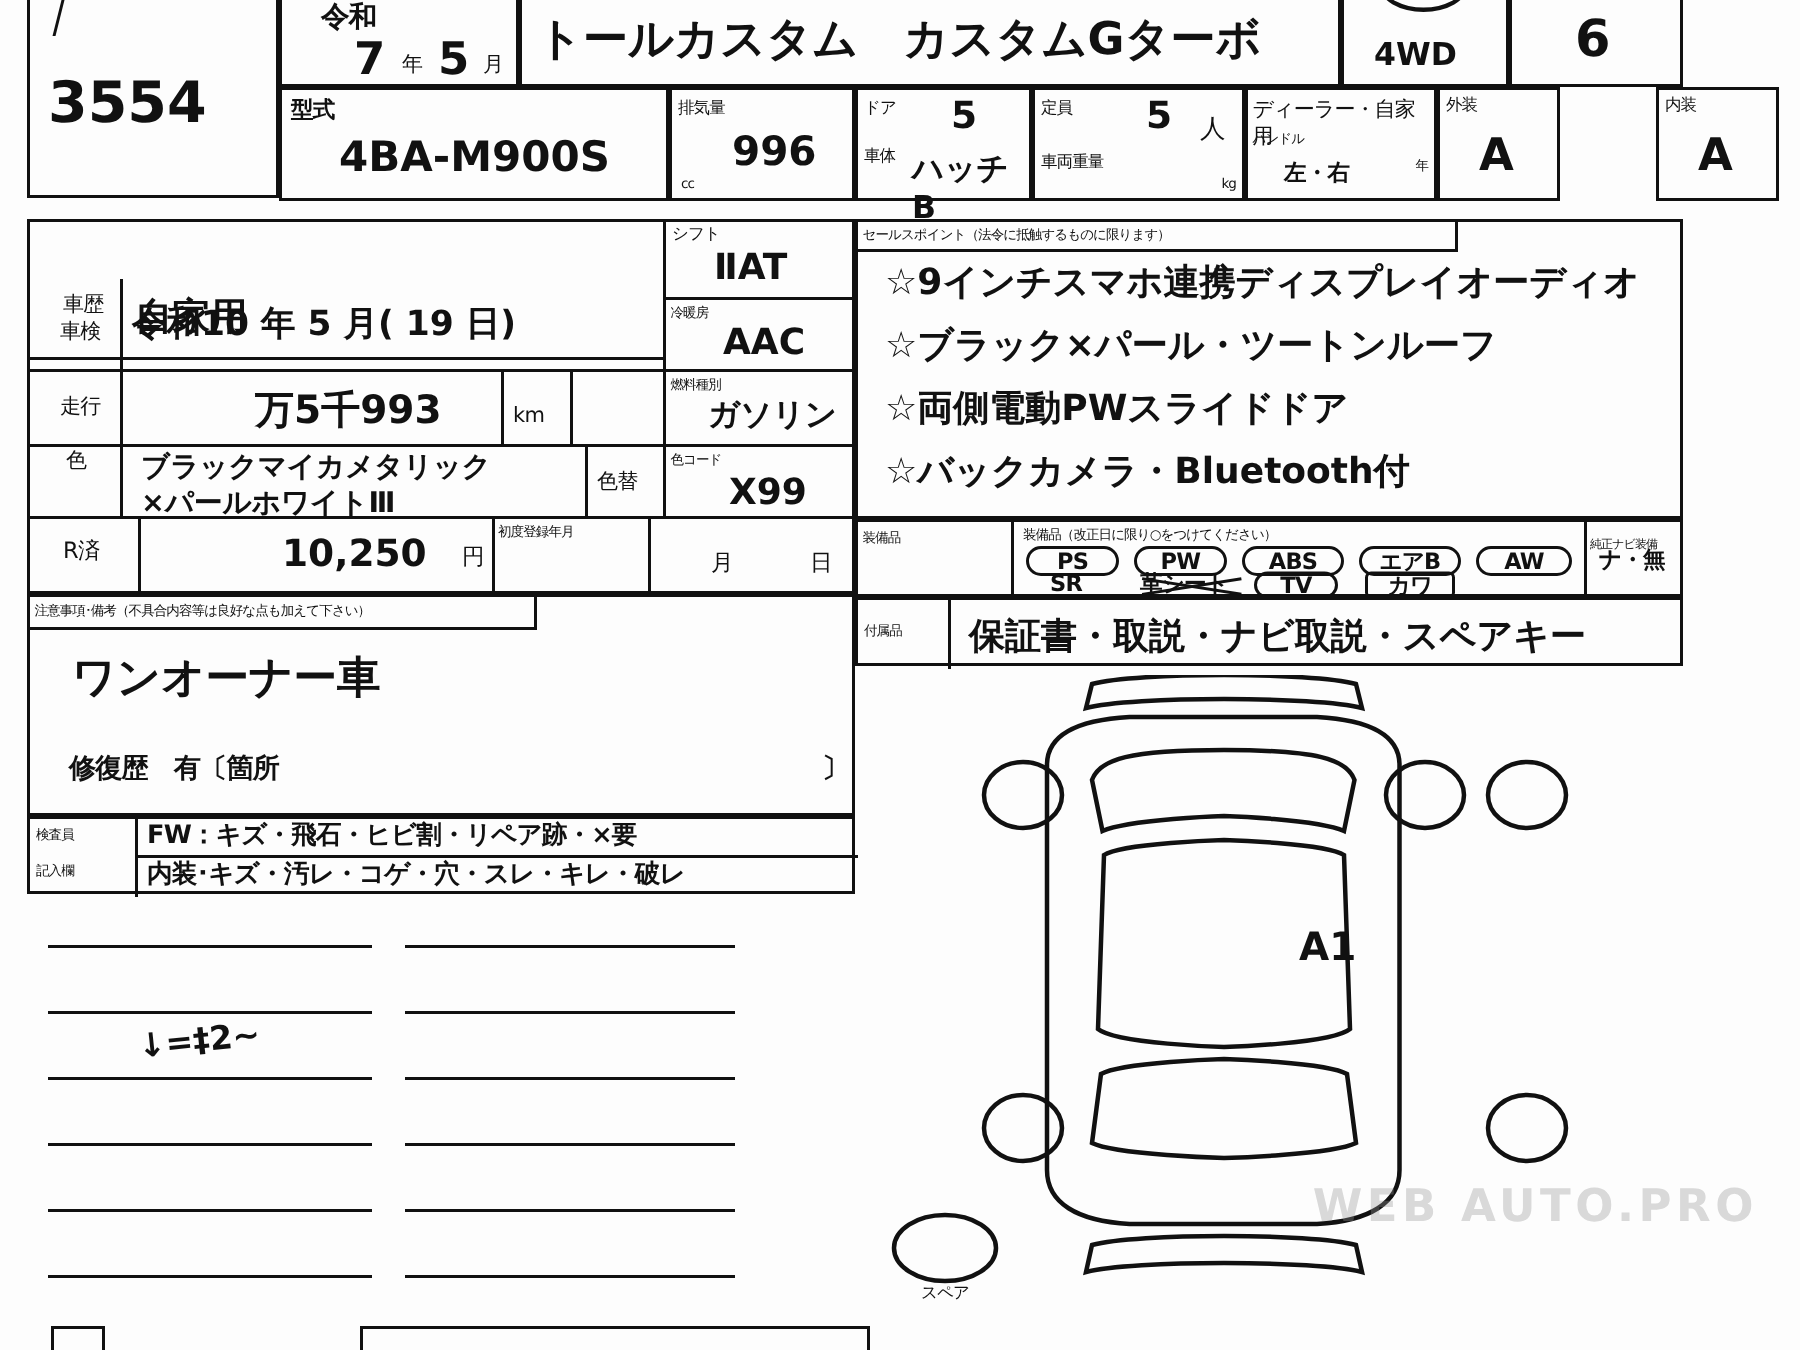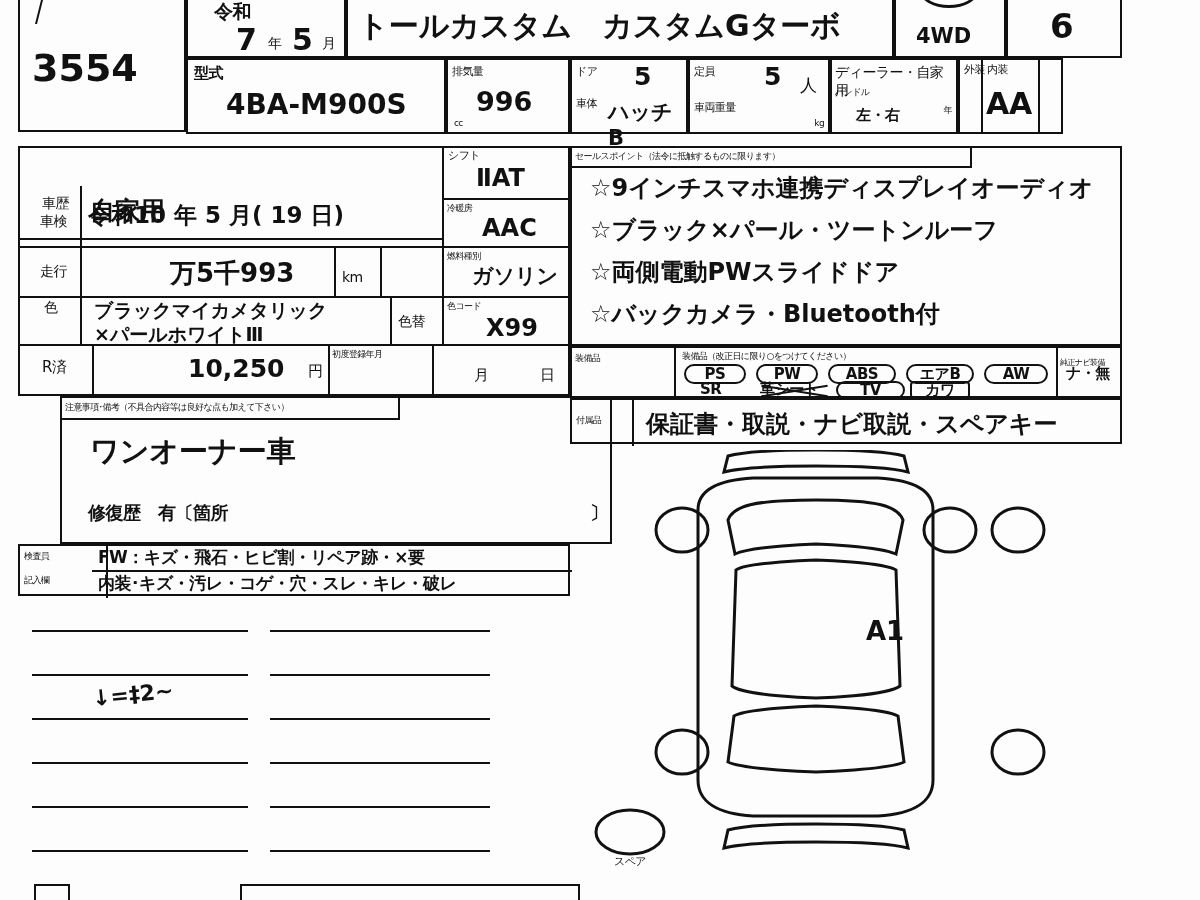--- a/index.html
+++ b/index.html
@@ -110,21 +110,21 @@
     <div class="abs val" style="left:42px; top:10px; font-size:34px;">6</div>
   </div>
 
   <div class="abs b" style="left:186px; top:58px; width:260px; height:76px;">
     <div class="abs lbl" style="left:6px; top:6px; font-size:15px; font-weight:bold;">型式</div>
     <div class="abs val" style="left:38px; top:28px; font-size:28px;">4BA-M900S</div>
   </div>
 
   <div class="abs b" style="left:446px; top:58px; width:124px; height:76px;">
     <div class="abs lbl-sm" style="left:4px; top:4px;">排気量</div>
-    <div class="abs val" style="left:28px; top:26px; font-size:27px;">996</div>
+    <div class="abs val" style="left:40px; top:26px; font-size:27px;">996</div>
     <div class="abs lbl-xs" style="left:6px; bottom:4px;">cc</div>
   </div>
 
   <div class="abs b" style="left:570px; top:58px; width:118px; height:76px;">
     <div class="abs lbl-sm" style="left:4px; top:4px;">ドア</div>
     <div class="abs val" style="left:62px; top:2px; font-size:25px;">5</div>
     <div class="abs lbl-sm" style="left:4px; top:36px;">車体</div>
     <div class="abs val" style="left:36px; top:38px; font-size:21px;">ハッチB</div>
   </div>
 
@@ -141,21 +141,21 @@
     <div class="abs lbl-xs" style="left:3px; top:26px;">ハンドル</div>
     <div class="abs lbl" style="left:24px; top:48px; font-size:15px; font-weight:bold;">左・右</div>
     <div class="abs lbl-xs" style="right:4px; top:44px;">年</div>
   </div>
 
   <div class="abs b" style="left:958px; top:58px; width:82px; height:76px;">
     <div class="abs lbl-sm" style="left:4px; top:2px;">外装</div>
     <div class="abs val" style="left:26px; top:26px; font-size:30px;">A</div>
   </div>
 
-  <div class="abs b" style="left:981px; top:58px; width:82px; height:76px;">
+  <div class="abs b" style="left:1104px; top:58px; width:82px; height:76px;">
     <div class="abs lbl-sm" style="left:4px; top:2px;">内装</div>
     <div class="abs val" style="left:26px; top:26px; font-size:30px;">A</div>
   </div>
 
   <div class="abs b" style="left:18px; top:146px; width:552px; height:250px;"></div>
 
   <div class="abs" style="left:18px; top:146px; width:424px; height:54px; border-bottom:2px solid #111;margin-top:40px;">
     <div class="abs lbl" style="left:24px; top:10px; font-size:14px;">車歴</div>
     <div class="abs val" style="left:72px; top:8px; font-size:25px;">自家用</div>
     <div class="abs" style="left:62px; top:0; width:0; height:54px; border-left:2px solid #111;"></div>
@@ -210,31 +210,31 @@
     <div class="abs" style="left:74px; top:0; width:0; height:50px; border-left:2px solid #111;"></div>
     <div class="abs val" style="left:170px; top:8px; font-size:25px;">10,250</div>
     <div class="abs lbl" style="left:290px; top:18px; font-size:15px;">円</div>
     <div class="abs" style="left:310px; top:0; width:0; height:50px; border-left:2px solid #111;"></div>
     <div class="abs lbl-xs" style="left:314px; top:2px;">初度登録年月</div>
     <div class="abs" style="left:414px; top:0; width:0; height:50px; border-left:2px solid #111;"></div>
     <div class="abs lbl" style="left:456px; top:22px; font-size:15px;">月</div>
     <div class="abs lbl" style="left:522px; top:22px; font-size:15px;">日</div>
   </div>
 
-  <div class="abs b" style="left:18px; top:396px; width:552px; height:148px;margin-left:42px;">
+  <div class="abs b" style="left:18px; top:396px; width:552px; height:148px;">
     <div class="abs" style="left:0; top:0; width:338px; height:22px; border-right:2px solid #111; border-bottom:2px solid #111;">
       <div class="abs lbl-xs" style="left:3px; top:3px;">注意事項･備考（不具合内容等は良好な点も加えて下さい）</div>
     </div>
     <div class="abs val" style="left:28px; top:34px; font-size:29px;">ワンオーナー車</div>
     <div class="abs lbl" style="left:26px; top:106px; font-size:18px; font-weight:bold;">修復歴　有〔箇所</div>
     <div class="abs lbl" style="left:528px; top:106px; font-size:18px; font-weight:bold;">〕</div>
   </div>
 
   <div class="abs b" style="left:18px; top:544px; width:552px; height:52px;">
-    <div class="abs" style="left:0; top:0; width:88px; height:52px; border-right:2px solid #111;">
+    <div class="abs" style="left:0; top:0; width:72px; height:52px; border-right:2px solid #111;">
       <div class="abs lbl-xs" style="left:4px; top:4px;">検査員</div>
       <div class="abs lbl-xs" style="left:4px; top:28px;">記入欄</div>
     </div>
     <div class="abs" style="left:72px; top:0; width:480px; height:26px; border-bottom:2px solid #111;padding-left:48px;">
       <div class="abs lbl" style="left:6px; top:3px; font-size:17px; font-weight:bold; white-space:nowrap;">FW：キズ・飛石・ヒビ割・リペア跡・×要</div>
     </div>
     <div class="abs" style="left:72px; top:26px; width:480px; height:26px;">
       <div class="abs lbl" style="left:6px; top:3px; font-size:17px; font-weight:bold; white-space:nowrap;">内装･キズ・汚レ・コゲ・穴・スレ・キレ・破レ</div>
     </div>
   </div>
@@ -256,21 +256,21 @@
     <div class="abs lbl-xs" style="left:110px; top:2px;">装備品（改正日に限り○をつけてください）</div>
 
     <div class="abs pill" style="left:112px; top:16px; width:62px; height:20px;">PS</div>
     <div class="abs pill" style="left:184px; top:16px; width:62px; height:20px;">PW</div>
     <div class="abs pill" style="left:256px; top:16px; width:68px; height:20px;">ABS</div>
     <div class="abs pill" style="left:334px; top:16px; width:68px; height:20px;">エアB</div>
     <div class="abs pill" style="left:412px; top:16px; width:64px; height:20px;">AW</div>
 
     <div class="abs lbl" style="left:128px; top:34px; font-size:15px; font-weight:bold;">SR</div>
     <div class="abs lbl strike" style="left:188px; top:34px; width:70px; font-size:15px; font-weight:bold;">革シート</div>
-    <div class="abs pill" style="left:264px; top:33px; width:69px; height:18px;">TV</div>
+    <div class="abs pill" style="left:264px; top:33px; width:56px; height:18px;">TV</div>
     <div class="abs pill" style="left:338px; top:33px; width:60px; height:18px; border-radius:4px;">カワ</div>
 
     <div class="abs" style="left:484px; top:0; width:68px; height:52px; border-left:2px solid #111;">
       <div class="abs lbl-xs" style="left:2px; top:9px; font-size:8px;">純正ナビ装備</div>
       <div class="abs lbl" style="left:8px; top:18px; font-size:15px; font-weight:bold;">ナ・無</div>
     </div>
   </div>
 
   <div class="abs b" style="left:570px; top:398px; width:552px; height:46px;">
     <div class="abs" style="left:0; top:0; width:62px; height:46px; border-right:2px solid #111;">
@@ -324,13 +324,14 @@
         <ellipse cx="440" cy="80" rx="26" ry="22"></ellipse>
 
         <ellipse cx="52" cy="382" rx="34" ry="22"></ellipse>
       </g>
       <text x="288" y="190" font-family="DejaVu Sans, sans-serif" font-size="26" font-weight="bold" fill="#111">A1</text>
     </svg>
     <div class="abs lbl-xs" style="left:36px; top:404px; font-size:11px;text-align:center;">スペア</div>
   </div>
 
 
+  <div class="wm">WEB  AUTO.PRO</div>
 </div>
 
 </body></html>

